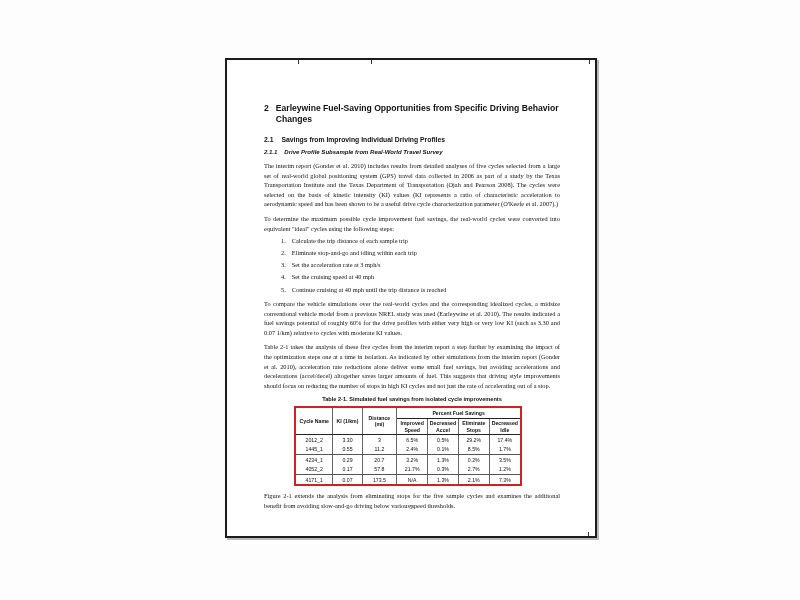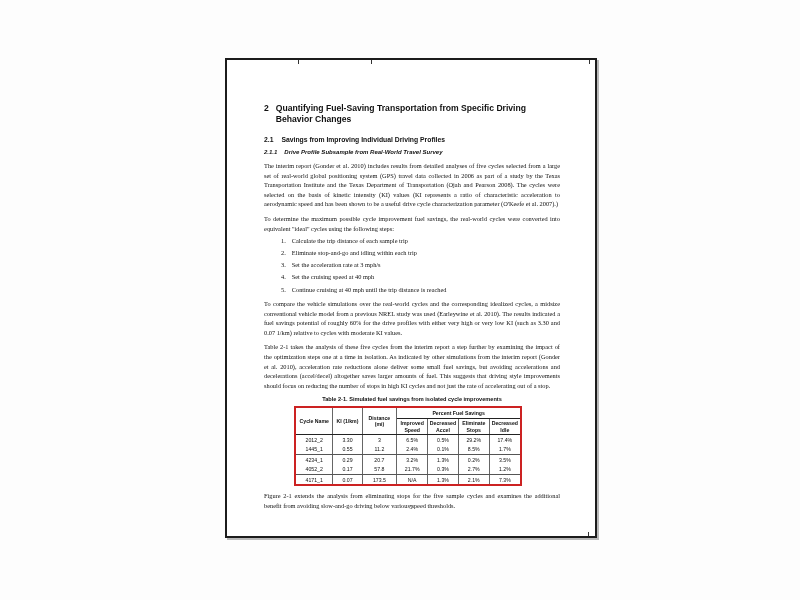--- a/index.html
+++ b/index.html
@@ -61,21 +61,21 @@
   <div class="doc-page">
     <div class="fold-mark fm-1"></div>
     <div class="fold-mark fm-2"></div>
     <div class="fold-mark fm-3"></div>
     <div class="fold-mark fm-4"></div>
 
     <div class="page-content">
 
       <div class="h2">
         <span class="sec-num">2</span>
-        <span>Quantifying Fuel-Saving Transportation from Specific Driving Behavior Changes</span>
+        <span>Earleywine Fuel-Saving Opportunities from Specific Driving Behavior Changes</span>
       </div>
 
       <div class="h21">
         <span class="sec-num">2.1</span>
         <span>Savings from Improving Individual Driving Profiles</span>
       </div>
 
       <div class="h211">
         <span class="sec-num">2.1.1</span>
         <span>Drive Profile Subsample from Real-World Travel Survey</span>

